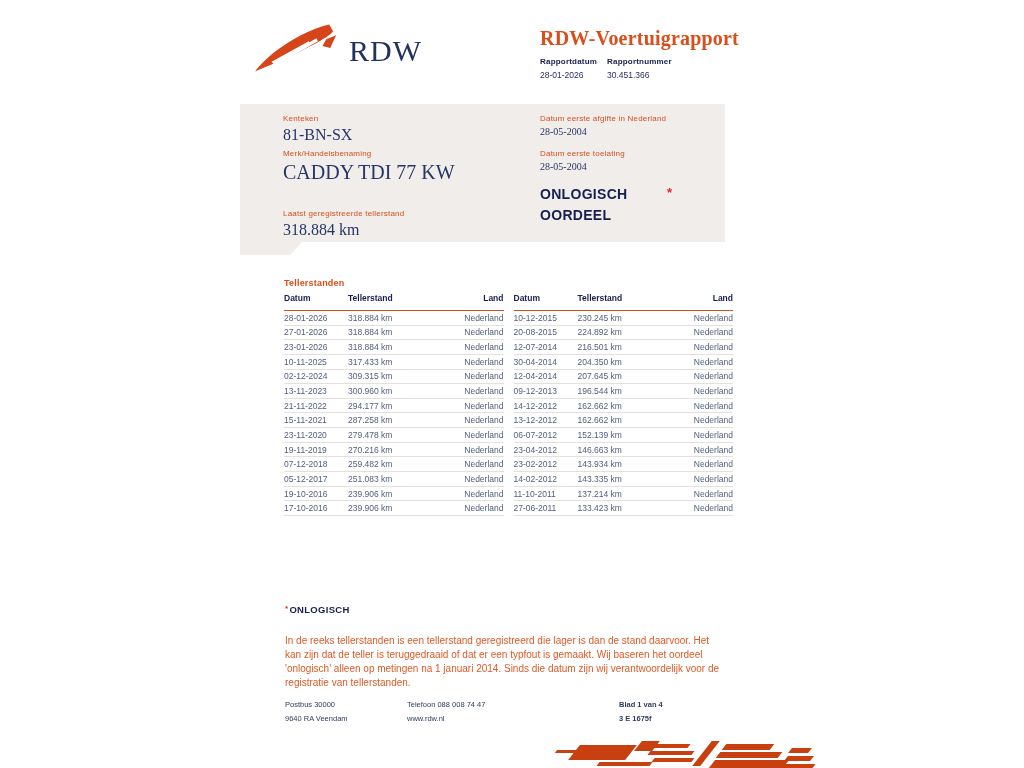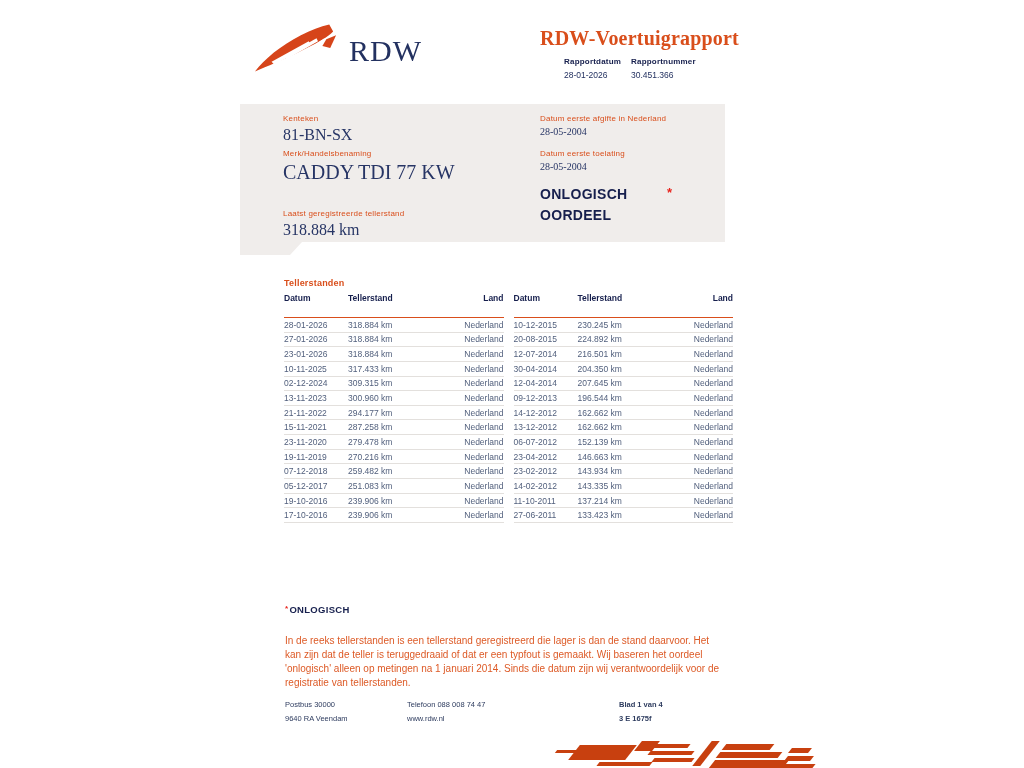--- a/index.html
+++ b/index.html
@@ -15,21 +15,21 @@
     --footer:#2e3c5f;
   }
   *{box-sizing:border-box;margin:0;padding:0;}
   body{background:#fff;font-family:"Liberation Sans",sans-serif;}
   .page{position:relative;width:1024px;height:768px;background:#fff;overflow:hidden;}
 
   
   .logo{position:absolute;left:252px;top:22px;display:flex;align-items:center;gap:9px;}
   .logo-text{font-family:"Liberation Serif",serif;font-size:30px;color:var(--navy);letter-spacing:1px;line-height:1;margin-top:4px;}
   .title{position:absolute;left:540px;top:27px;font-family:"Liberation Serif",serif;font-weight:600;font-size:20px;color:var(--accent);letter-spacing:.2px;}
-  .report-meta{position:absolute;left:564px;top:57px;display:flex;}
+  .report-meta{position:absolute;left:540px;top:57px;display:flex;}
   .report-meta .mcol{width:67px;}
   .report-meta .mcol+.mcol{width:auto;}
   .mlabel{font-size:8px;font-weight:bold;color:var(--heading);letter-spacing:.2px;}
   .mvalue{font-size:8.5px;color:var(--navy);margin-top:4px;}
 
   
   .panel{position:absolute;left:240px;top:104px;width:485px;height:138px;background:var(--panel);}
   .panel::after{content:"";position:absolute;left:0;top:138px;width:62px;height:13px;background:var(--panel);
     clip-path:polygon(0 0,100% 0,calc(100% - 12px) 100%,0 100%);}
   .pcol-left{position:absolute;left:43px;top:0;}
@@ -41,21 +41,21 @@
   .v-xl{font-size:20px;line-height:23px;}
   .v-sm{font-size:10px;}
   .verdict{position:absolute;left:0;top:80px;width:170px;font-size:14px;font-weight:800;color:var(--heading);line-height:21px;letter-spacing:.3px;}
   .verdict .star{position:absolute;left:127px;top:-2px;color:var(--red);font-size:13px;font-weight:bold;}
 
   
   .readings{position:absolute;left:284px;top:278px;width:449px;}
   .readings h2{font-size:9px;font-weight:bold;color:var(--accent);letter-spacing:.2px;}
   .tables{display:flex;gap:10px;margin-top:5px;}
   .otable{width:219.5px;}
-  .thead{display:flex;align-items:flex-end;padding-bottom:14px;border-bottom:1.6px solid var(--accent);
+  .thead{display:flex;align-items:flex-end;padding-bottom:7px;border-bottom:1.6px solid var(--accent);
     font-size:8.5px;font-weight:bold;color:var(--heading);}
   .tc0{width:64px;}
   .tc1{width:88px;}
   .tc2{flex:1;text-align:right;}
   .trow{display:flex;align-items:center;height:14.65px;border-bottom:1px solid var(--line);
     font-size:8.5px;color:var(--muted);}
 
   
   .note{position:absolute;left:285px;top:604px;width:440px;}
   .note-head{font-size:9.5px;font-weight:800;color:var(--heading);letter-spacing:.3px;}

